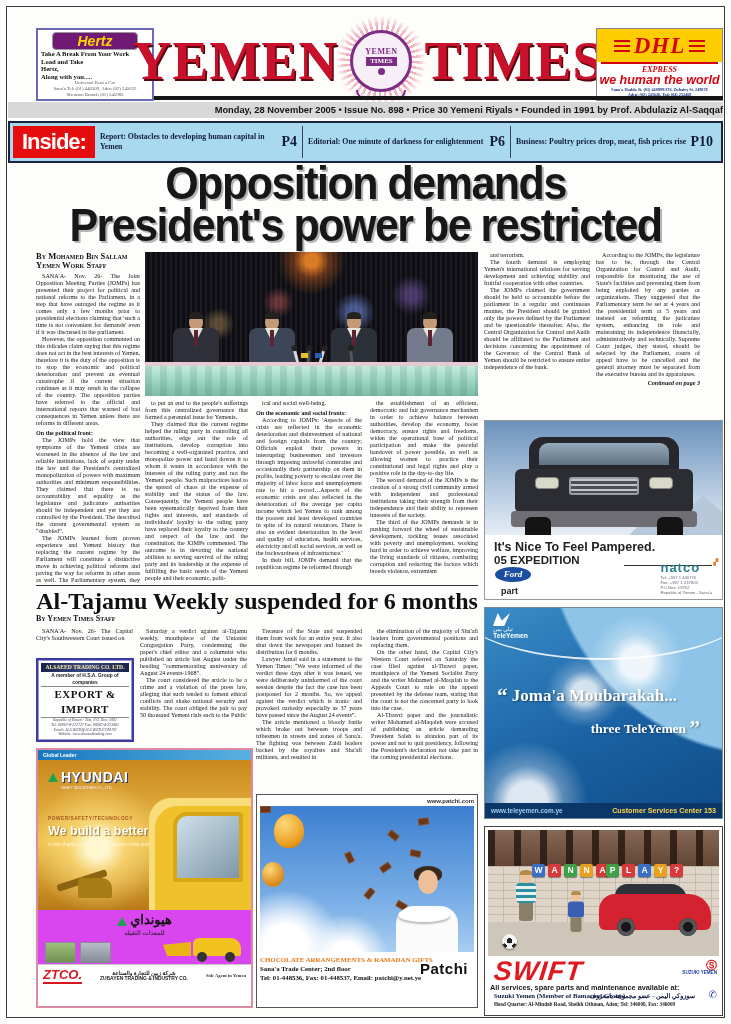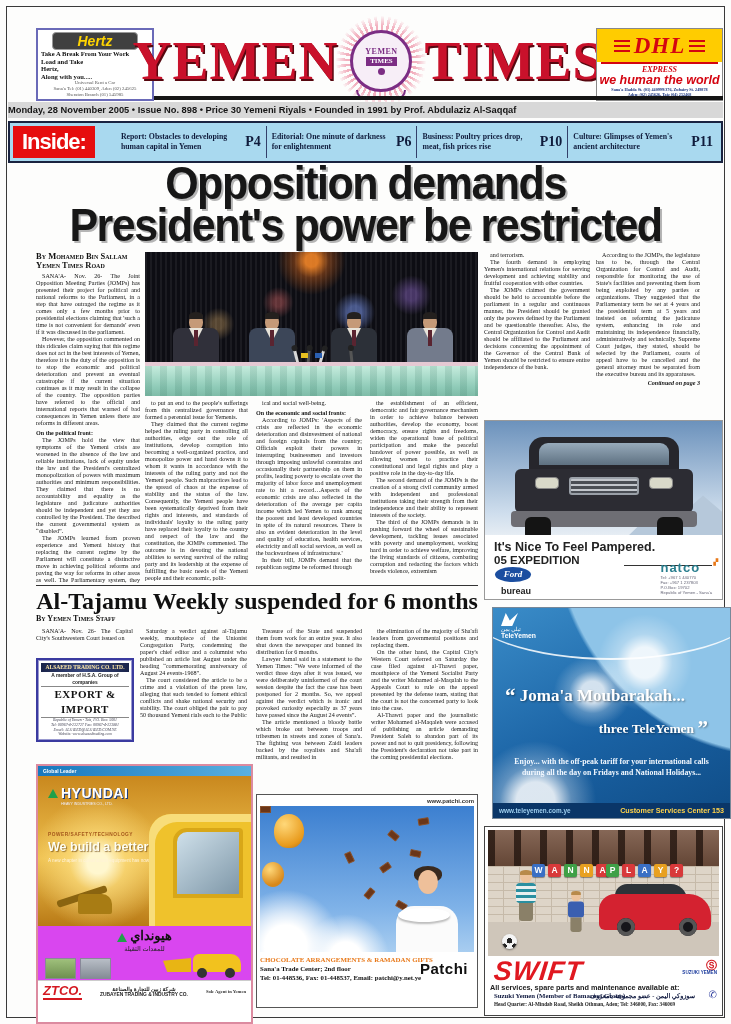--- a/index.html
+++ b/index.html
@@ -6,21 +6,21 @@
   html,body { background:#e8e8e8; }
   #page {
     position:relative; width:731px; height:1024px; margin:0 auto;
     background:#fdfdfc; font-family:"Liberation Serif", serif; color:#111; overflow:hidden;
   }
   .frame { position:absolute; inset:6px; border:1px solid #3a3a3a; pointer-events:none; }
 
   
   .boxad { position:absolute; background:#fff; }
   #hertz { left:36px; top:28px; width:118px; height:73px; border:2px solid #6a6ab8; text-align:center; padding:2px 3px; }
-  .hertz-logo { display:inline-block; background:#404040; color:#ffd400; font-family:"Liberation Sans",sans-serif;
+  .hertz-logo { display:inline-block; background:#701a75; color:#ffd400; font-family:"Liberation Sans",sans-serif;
     font-weight:bold; font-style:italic; font-size:14px; line-height:16px; padding:0 24px; border-radius:4px; border:1px solid #999; }
   .hertz-line { font-weight:bold; font-size:6.6px; line-height:7.6px; text-align:left; }
   .hertz-small { font-size:4.8px; line-height:5.6px; color:#555; }
 
   #masthead { position:absolute; left:158px; top:24px; width:420px; height:74px;
     display:flex; align-items:center; justify-content:center; gap:4px; }
   .mast-word { font-family:"Liberation Serif",serif; font-weight:bold; font-size:54px; letter-spacing:1px;
     color:#c9112b; text-shadow:1.5px 1.5px 0 #57070f; white-space:nowrap; }
   #mast-logo { position:relative; width:78px; height:78px; flex:none; }
   .rays { position:absolute; inset:-6px; border-radius:50%;
@@ -38,21 +38,21 @@
   .dhl-top { background:#ffcc00; height:33px; display:flex; align-items:center; justify-content:center; gap:4px; }
   .dhl-word { font-family:"Liberation Serif",serif; font-weight:bold; font-style:italic; font-size:23px; color:#d40511; letter-spacing:1px; }
   .dhl-lines { width:16px; height:12px; background:repeating-linear-gradient(#d40511 0 2px, #ffcc00 2px 5px); }
   .dhl-express { color:#d40511; font-weight:bold; font-style:italic; font-size:8px; text-align:center; line-height:9px;
     border-top:2px solid #d40511; margin:0 4px; padding-top:1px; }
   .dhl-move { color:#d40511; font-weight:bold; font-style:italic; font-size:12.5px; text-align:center; line-height:13px; font-family:"Liberation Sans",sans-serif; }
   .dhl-contact { font-size:4.2px; line-height:5.2px; text-align:center; color:#15307c; font-weight:bold; }
 
   #black-rule { position:absolute; left:154px; right:8px; top:96px; height:4px; background:#151515; }
   #dateline { position:absolute; left:8px; right:8px; top:102px; height:16px; background:#d8d8d8;
-    font-family:"Liberation Sans",sans-serif; font-weight:bold; font-size:9.3px; line-height:16px; text-align:left; color:#151515; }
+    font-family:"Liberation Sans",sans-serif; font-weight:bold; font-size:9.3px; line-height:16px; text-align:right; color:#151515; }
 
   
   #inside { position:absolute; left:8px; right:8px; top:121px; height:42px; background:#a9d9ef;
     border:2px solid #1a2340; display:flex; align-items:stretch; padding:3px; }
   #inside-label { background:#e60d0e; color:#fff; font-family:"Liberation Sans",sans-serif; font-weight:bold;
     font-size:22px; display:flex; align-items:center; padding:0 9px; letter-spacing:-1px; }
   .inside-item { flex:1; display:flex; align-items:center; padding:1px 5px; }
   .inside-item + .inside-item { border-left:1px solid #33406a; }
   .inside-text { flex:1; font-weight:bold; font-size:7.8px; line-height:1.3; color:#101c3c; }
   .inside-page { font-weight:bold; font-size:14px; color:#101c3c; margin-left:3px; }
@@ -144,21 +144,21 @@
   #tcol4 { left:371px; top:628px; width:107px; height:164px; }
 
   
   #alsaeed { left:36px; top:658px; width:98px; height:84px; border:2px solid #3a3aa0; box-shadow:0 0 0 1px #9a9ad0 inset; padding:3px 3px; text-align:center; }
   .als-bar { background:linear-gradient(90deg,#1a244a,#3a4a80,#1a244a); color:#ffe9a8; font-weight:bold; font-size:5.6px; line-height:9px; }
   .als-member { font-family:"Liberation Sans",sans-serif; font-weight:bold; font-size:4.9px; line-height:7px; color:#222; border-bottom:1px solid #888; }
   .als-title { font-weight:bold; font-size:11px; line-height:15px; letter-spacing:.5px; border-bottom:1px solid #888; }
   .als-line { font-size:3.9px; line-height:4.8px; font-style:italic; color:#445; }
 
   
-  #hyundai { left:36px; top:748px; width:217px; height:260px; border:2px solid #dc8ba0; background:#fff; overflow:hidden;margin-top:16px; }
+  #hyundai { left:36px; top:748px; width:217px; height:260px; border:2px solid #dc8ba0; background:#fff; overflow:hidden; }
   .hy-top { height:10px; background:linear-gradient(90deg,#1878be,#5ab0e0); color:#fff; font-family:"Liberation Sans",sans-serif;
     font-size:5px; line-height:10px; padding-left:5px; font-weight:bold; }
   .hy-scene { position:relative; height:150px; overflow:hidden;
     background:
       radial-gradient(circle at 28% 58%, #fff7cf 0 6%, rgba(255,225,130,.65) 16%, rgba(255,200,90,0) 38%),
       linear-gradient(#c9881e, #eec04e 55%, #b97a16); }
   .hy-brandrow { position:absolute; top:8px; left:10px; display:flex; align-items:baseline; gap:3px; }
   .tri { width:0; height:0; border-left:5px solid transparent; border-right:5px solid transparent; border-bottom:9px solid #1fa04a; }
   .hy-name { font-family:"Liberation Sans",sans-serif; font-weight:bold; font-size:14px; color:#fff; text-shadow:1px 1px 0 #1a3a7c; letter-spacing:.5px; }
   .hy-name-sub { font-family:"Liberation Sans",sans-serif; font-size:3.6px; color:#eef; }
@@ -224,21 +224,21 @@
   .patchi-l2 { font-weight:bold; font-size:6.8px; line-height:9px; }
   .patchi-logo { position:absolute; right:6px; top:8px; font-family:"Liberation Sans",sans-serif; font-weight:bold; font-size:15px; color:#101010; letter-spacing:.5px; }
 
   
   #teleyemen { left:484px; top:607px; width:239px; height:212px; border:1px solid #789; overflow:hidden;
     background:
       radial-gradient(ellipse at 18% 92%, rgba(255,255,255,.85) 0 7%, rgba(255,255,255,.3) 13%, transparent 22%),
       radial-gradient(ellipse at 42% 40%, rgba(255,255,255,.8) 0 6%, rgba(255,255,255,.25) 12%, transparent 20%),
       radial-gradient(ellipse at 64% 26%, rgba(255,255,255,.85) 0 7%, rgba(255,255,255,.3) 13%, transparent 22%),
       radial-gradient(ellipse at 120% -40%, #8ec4e8 0 55%, rgba(142,196,232,0) 56%),
-      linear-gradient(155deg, #3a8cc8, #1a62a4 55%, #0f4c86); margin-left: 8px; }
+      linear-gradient(155deg, #3a8cc8, #1a62a4 55%, #0f4c86); }
   .ty-curve { position:absolute; left:-30px; right:-30px; top:-58px; height:110px; border-radius:50%;
     border-bottom:2px solid rgba(255,255,255,.85); }
   .ty-logo { position:absolute; left:8px; top:5px; }
   .ty-bird { width:17px; height:13px; background:#fff; clip-path:polygon(0 100%, 28% 0, 52% 58%, 100% 0, 66% 100%); }
   .ty-ar { color:#fff; font-size:5.5px; line-height:6px; }
   .ty-name { color:#fff; font-family:"Liberation Sans",sans-serif; font-weight:bold; font-size:6.8px; line-height:7px; }
   .ty-q1 { position:absolute; left:12px; top:76px; color:#fff; font-weight:bold; font-size:17px; text-shadow:1px 1px 2px rgba(0,0,0,.4); }
   .ty-q2 { position:absolute; right:22px; top:108px; color:#fff; font-weight:bold; font-size:13.5px; text-shadow:1px 1px 2px rgba(0,0,0,.4); }
   .ty-quote { font-size:21px; vertical-align:-2px; }
   .ty-body { position:absolute; left:0; right:0; top:148px; text-align:center; color:#f2f8ff; font-weight:bold; font-size:7.8px; line-height:11px; }
@@ -338,48 +338,44 @@
         <div class="dhl-contact">Aden: (02) 245626, Taiz (04) 252468</div>
         <div class="dhl-contact">Hodeidah: (03) 208063, Mukalla: (05) 304044</div>
       </div>
   </div>
 
   <div id="black-rule"></div>
   <div id="dateline">Monday, 28 November 2005 • Issue No. 898 • Price 30 Yemeni Riyals • Founded in 1991 by Prof. Abdulaziz Al-Saqqaf</div>
 
   <div id="inside">
     <div id="inside-label">Inside:</div>
-    <div style="flex:1; display:flex;margin-left:21px;">
+    <div style="flex:1; display:flex;">
         <div class="inside-item">
         <span class="inside-text">Report: Obstacles to developing human capital in Yemen</span>
         <span class="inside-page">P4</span>
       </div>
         <div class="inside-item">
         <span class="inside-text">Editorial: One minute of darkness for enlightenment</span>
         <span class="inside-page">P6</span>
       </div>
         <div class="inside-item">
         <span class="inside-text">Business: Poultry prices drop, meat, fish prices rise</span>
         <span class="inside-page">P10</span>
       </div>
-        <div class="inside-item">
-        <span class="inside-text">Culture: Glimpses of Yemen's ancient architecture</span>
-        <span class="inside-page">P11</span>
-      </div>
       </div>
   </div>
 
   <div id="headline">
     <div class="hl">Opposition demands</div>
     <div class="hl">President's power be restricted</div>
   </div>
 
   <div id="byline">
     <div>By Mohamed Bin Sallam</div>
-    <div>Yemen Times Road</div>
+    <div>Yemen Work Staff</div>
   </div>
 
   <div id="lead-photo">
     <div class="glitter"></div>
     <div class="man" id="man1">
         <div class="head"></div>
         <div class="torso"></div>
       </div>
     <div class="man" id="man2">
         <div class="head"></div>
@@ -446,21 +442,21 @@
         <div class="suv-light" style="right:24px;"></div>
       <div class="suv-bumper"></div>
       <div class="suv-wheel" style="left:14px;"></div>
         <div class="suv-wheel" style="right:14px;"></div>
     </div>
     <div class="ford-panel">
       <div class="ford-headline">It's Nice To Feel Pampered.</div>
       <div class="ford-model">05 EXPEDITION</div>
       <div class="ford-rule"></div>
       <div class="ford-oval">Ford</div>
-      <div class="ford-drive">bureau</div>
+      <div class="ford-drive">part</div>
       <div class="natco">
         <div class="natco-word">natco</div>
         <div>
             <div class="natco-line">Tel: +967 1 440770</div>
             <div class="natco-line">Fax: +967 1 237803</div>
             <div class="natco-line">P.O.Box: 19702</div>
             <div class="natco-line">Republic of Yemen - Sana'a</div>
           </div>
       </div>
     </div>
@@ -579,24 +575,20 @@
 
   <div class="boxad" id="teleyemen">
     <div class="ty-curve"></div>
     <div class="ty-logo">
       <div class="ty-bird"></div>
       <div class="ty-ar">تيلي يمن</div>
       <div class="ty-name">TeleYemen</div>
     </div>
     <div class="ty-q1"><span class="ty-quote">“</span> <span>Joma'a Moubarakah...</span></div>
     <div class="ty-q2"><span>three TeleYemen</span> <span class="ty-quote">”</span></div>
-    <div class="ty-body">
-      <div>Enjoy... with the off-peak tariff for your international calls</div>
-      <div>during all the day on Fridays and National Holidays...</div>
-    </div>
     <div class="ty-bar">
       <span class="ty-url">www.teleyemen.com.ye</span>
       <span class="ty-csc">Customer Services Center 153</span>
     </div>
   </div>
 
   <div class="boxad" id="suzuki">
     <div class="sz-img">
       <div class="sz-houses"></div>
       <div class="sz-wall"></div>

